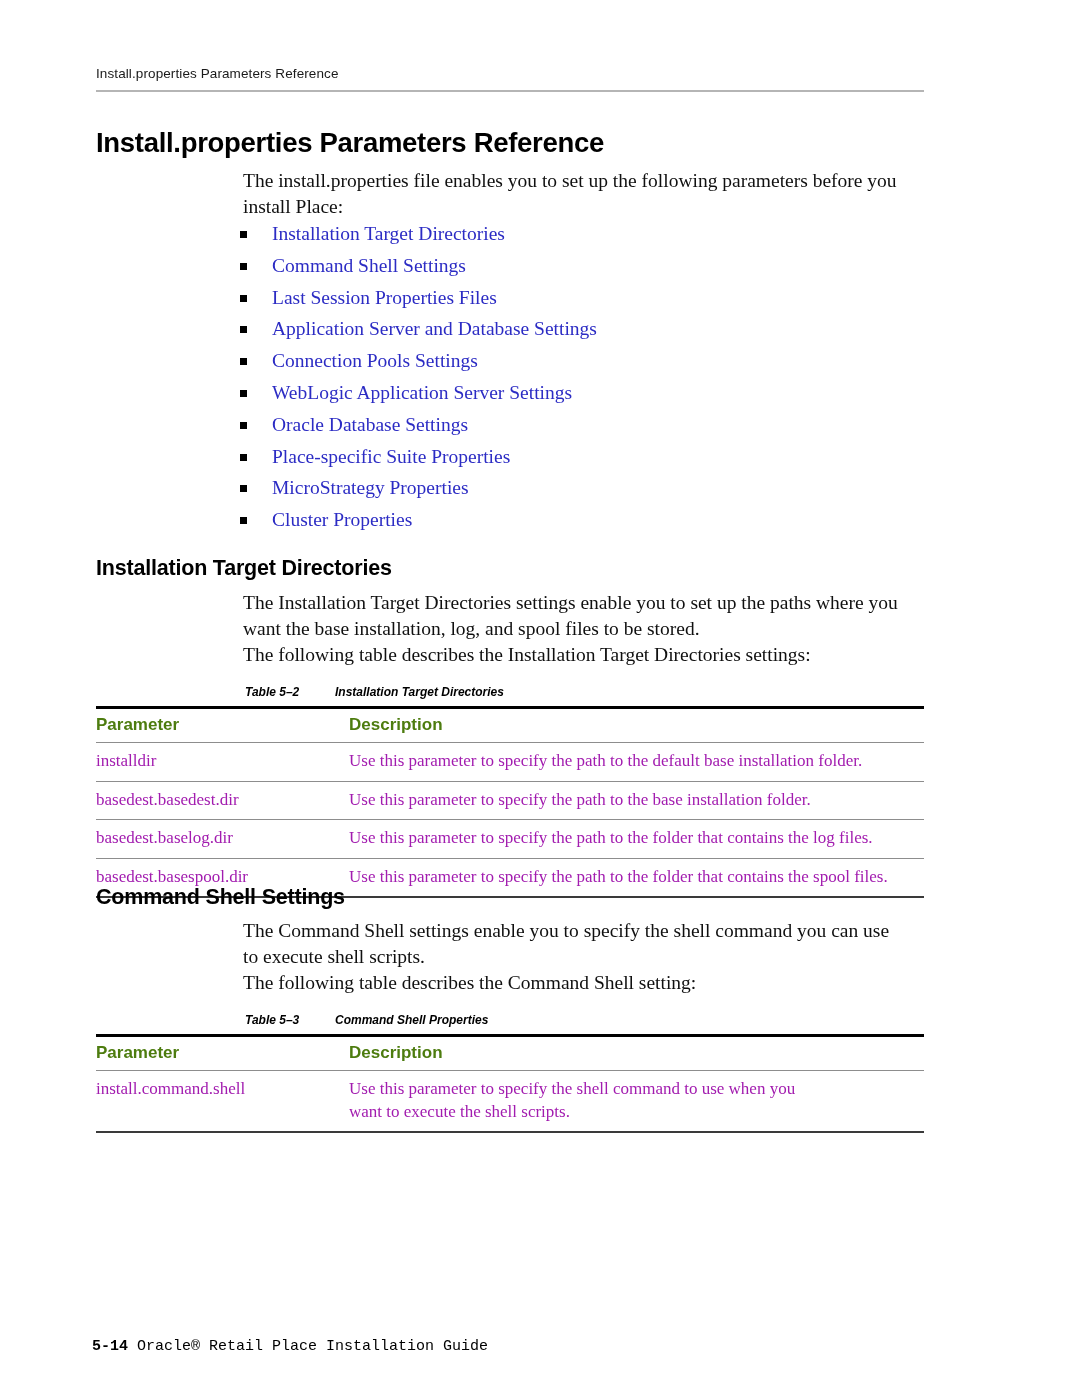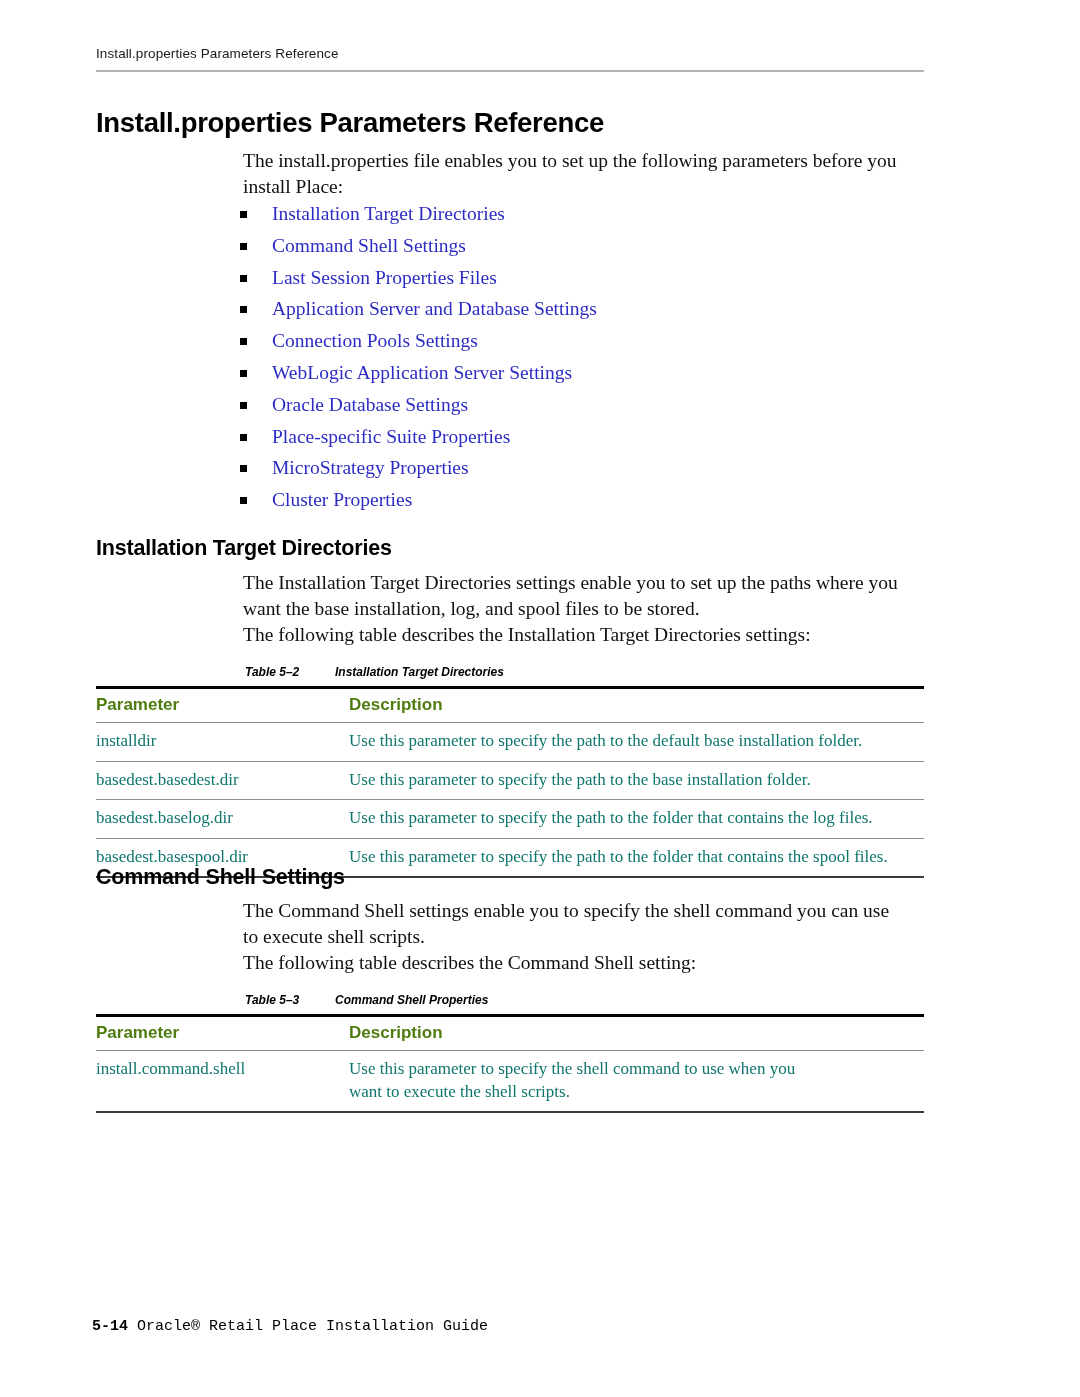--- a/index.html
+++ b/index.html
@@ -14,20 +14,21 @@
     font-family: "Liberation Serif", "DejaVu Serif", serif;
     color: #000000;
     -webkit-font-smoothing: antialiased;
   }
 
   .page {
     position: absolute;
     inset: 0;
     width: 1080px;
     height: 1052px;
+    margin-top: 20px;
   }
 
   
   .run-header {
     position: absolute;
     left: 96px;
     top: 46px;
     width: 828px;
   }
   .run-header-text {
@@ -144,21 +145,21 @@
     text-align: left;
     color: #4d7c0f;
     padding: 6px 0 7px 0;
     border-top: 3px solid #000000;
     border-bottom: 1px solid #8d8d8d;
     vertical-align: bottom;
   }
   table.doc-table tbody td {
     font-size: 17px;
     line-height: 22.5px;
-    color: #0f766e;
+    color: #a21caf;
     padding: 7px 12px 8px 0;
     border-bottom: 1px solid #8d8d8d;
     vertical-align: top;
   }
   table.doc-table tbody tr:last-child td {
     border-bottom: 2px solid #3a3a3a;
   }
   table.doc-table td.desc-cell { padding-right: 4px; }
 
   

